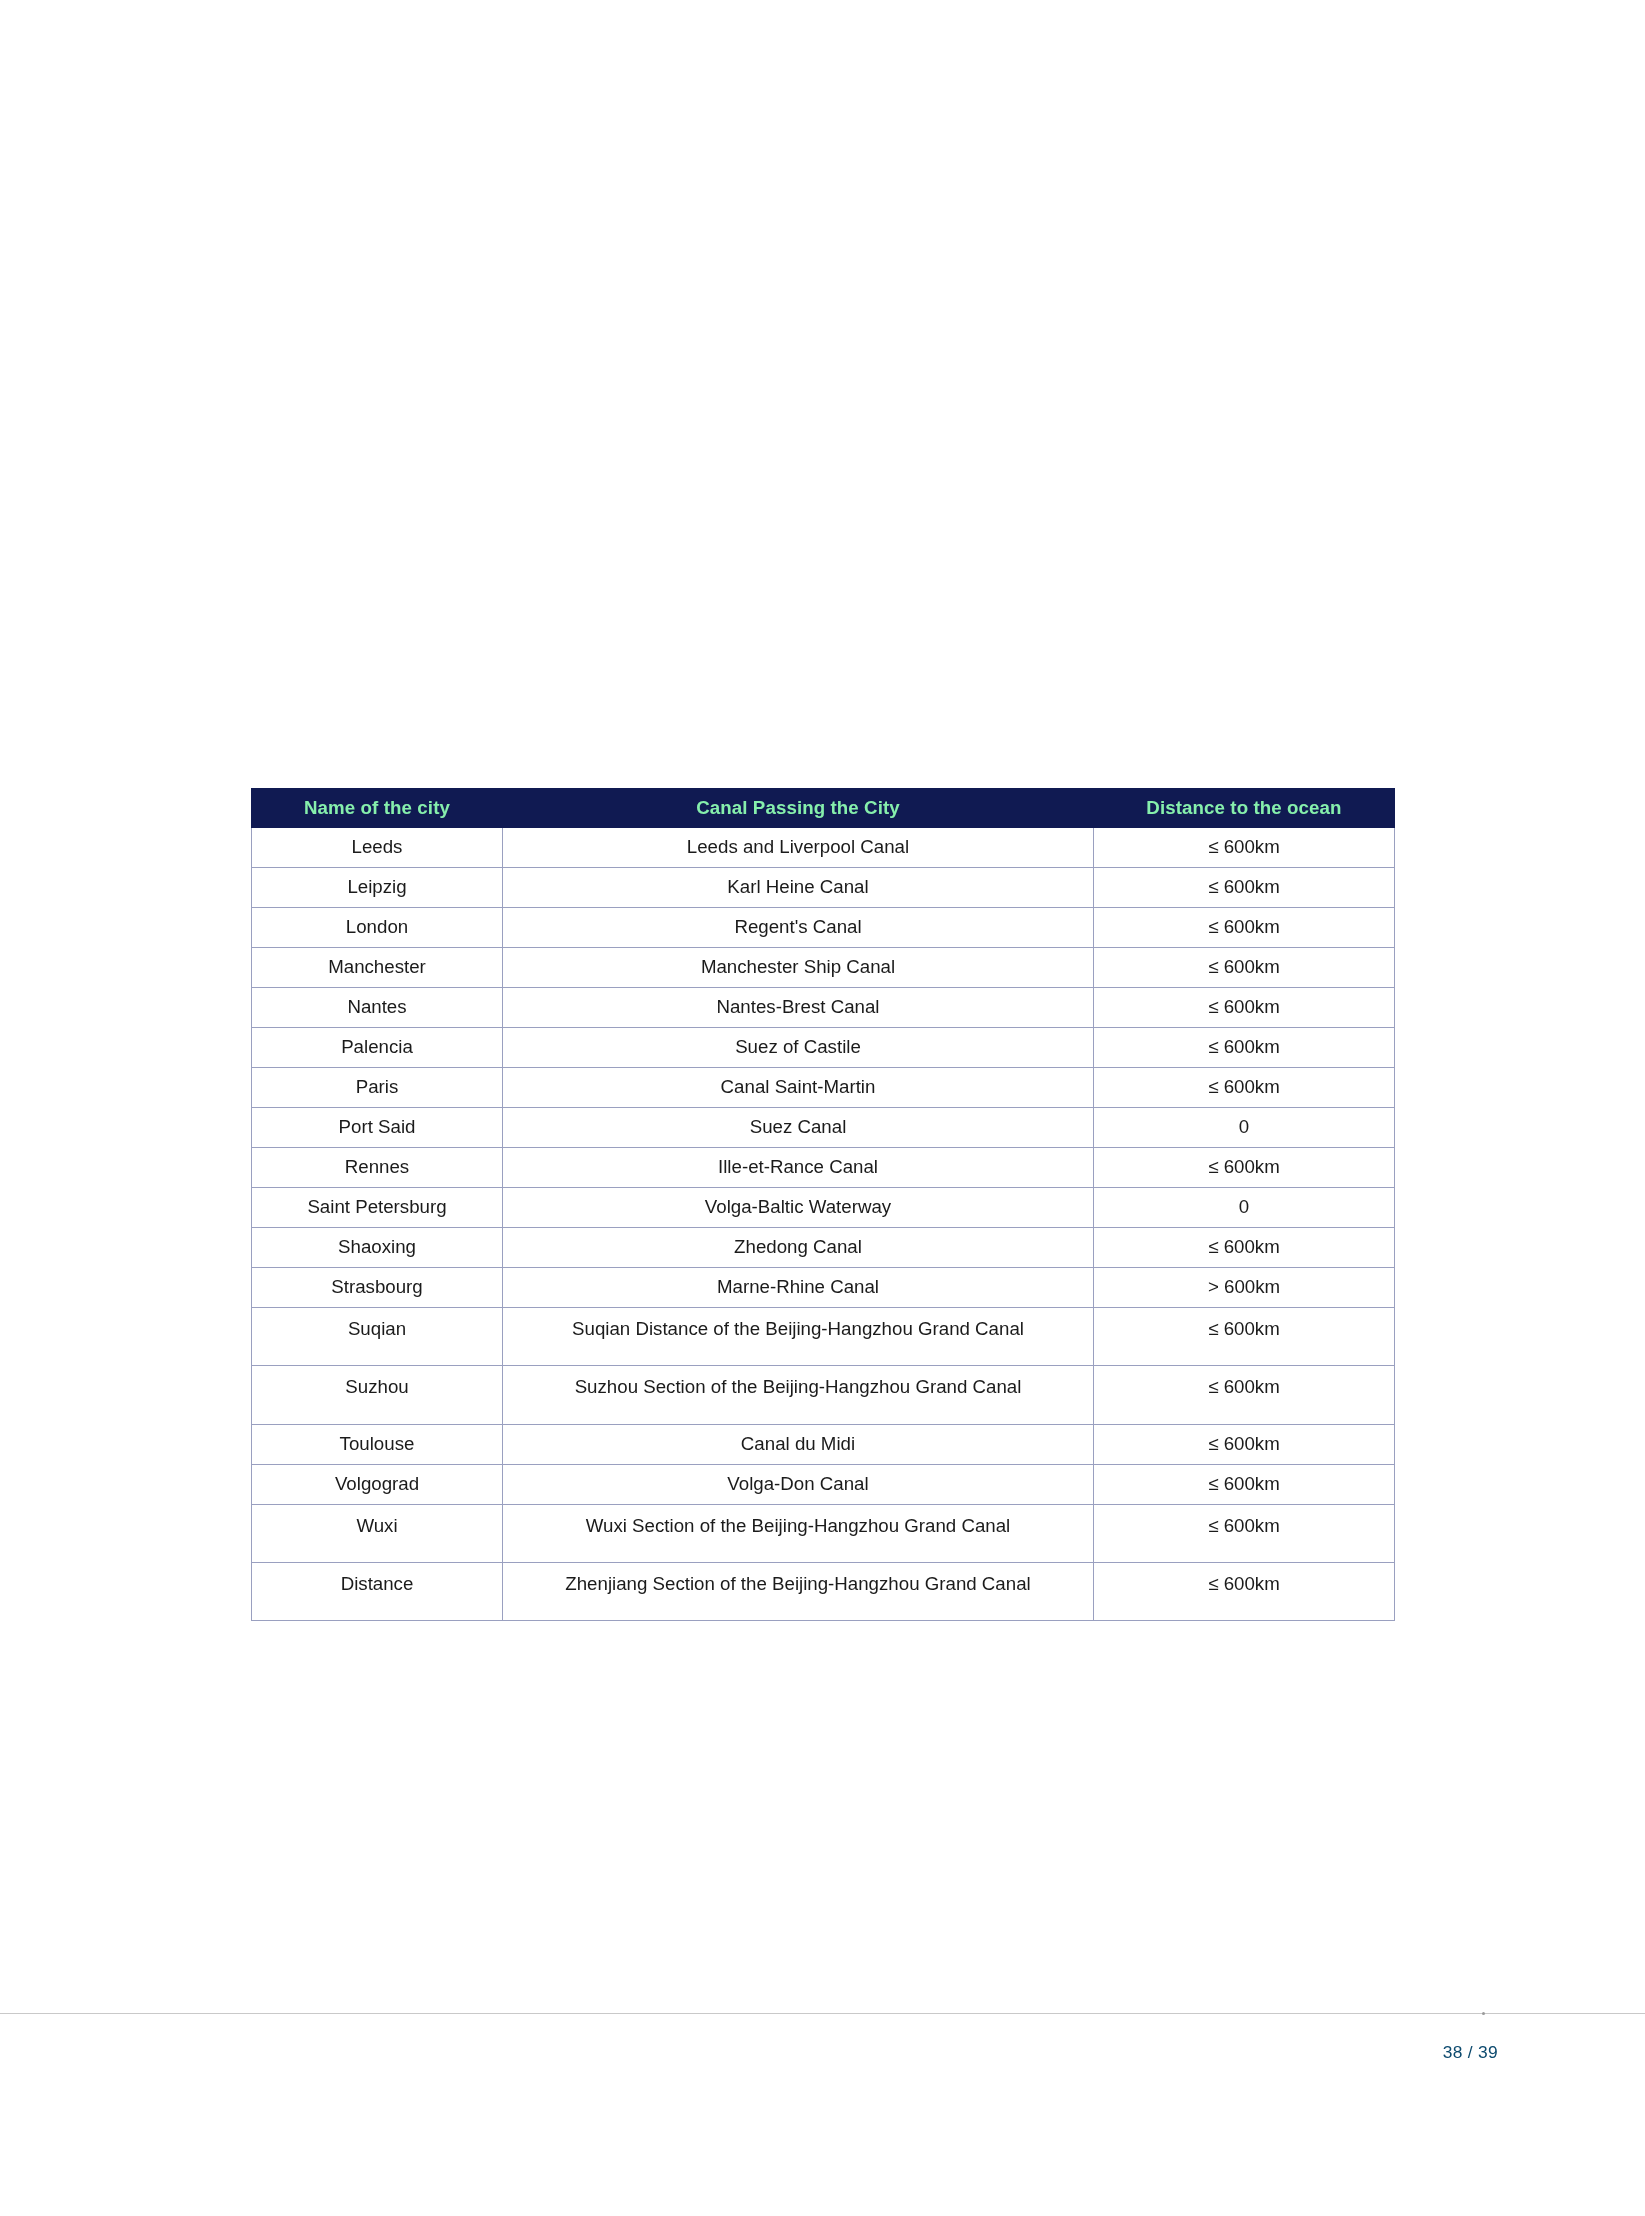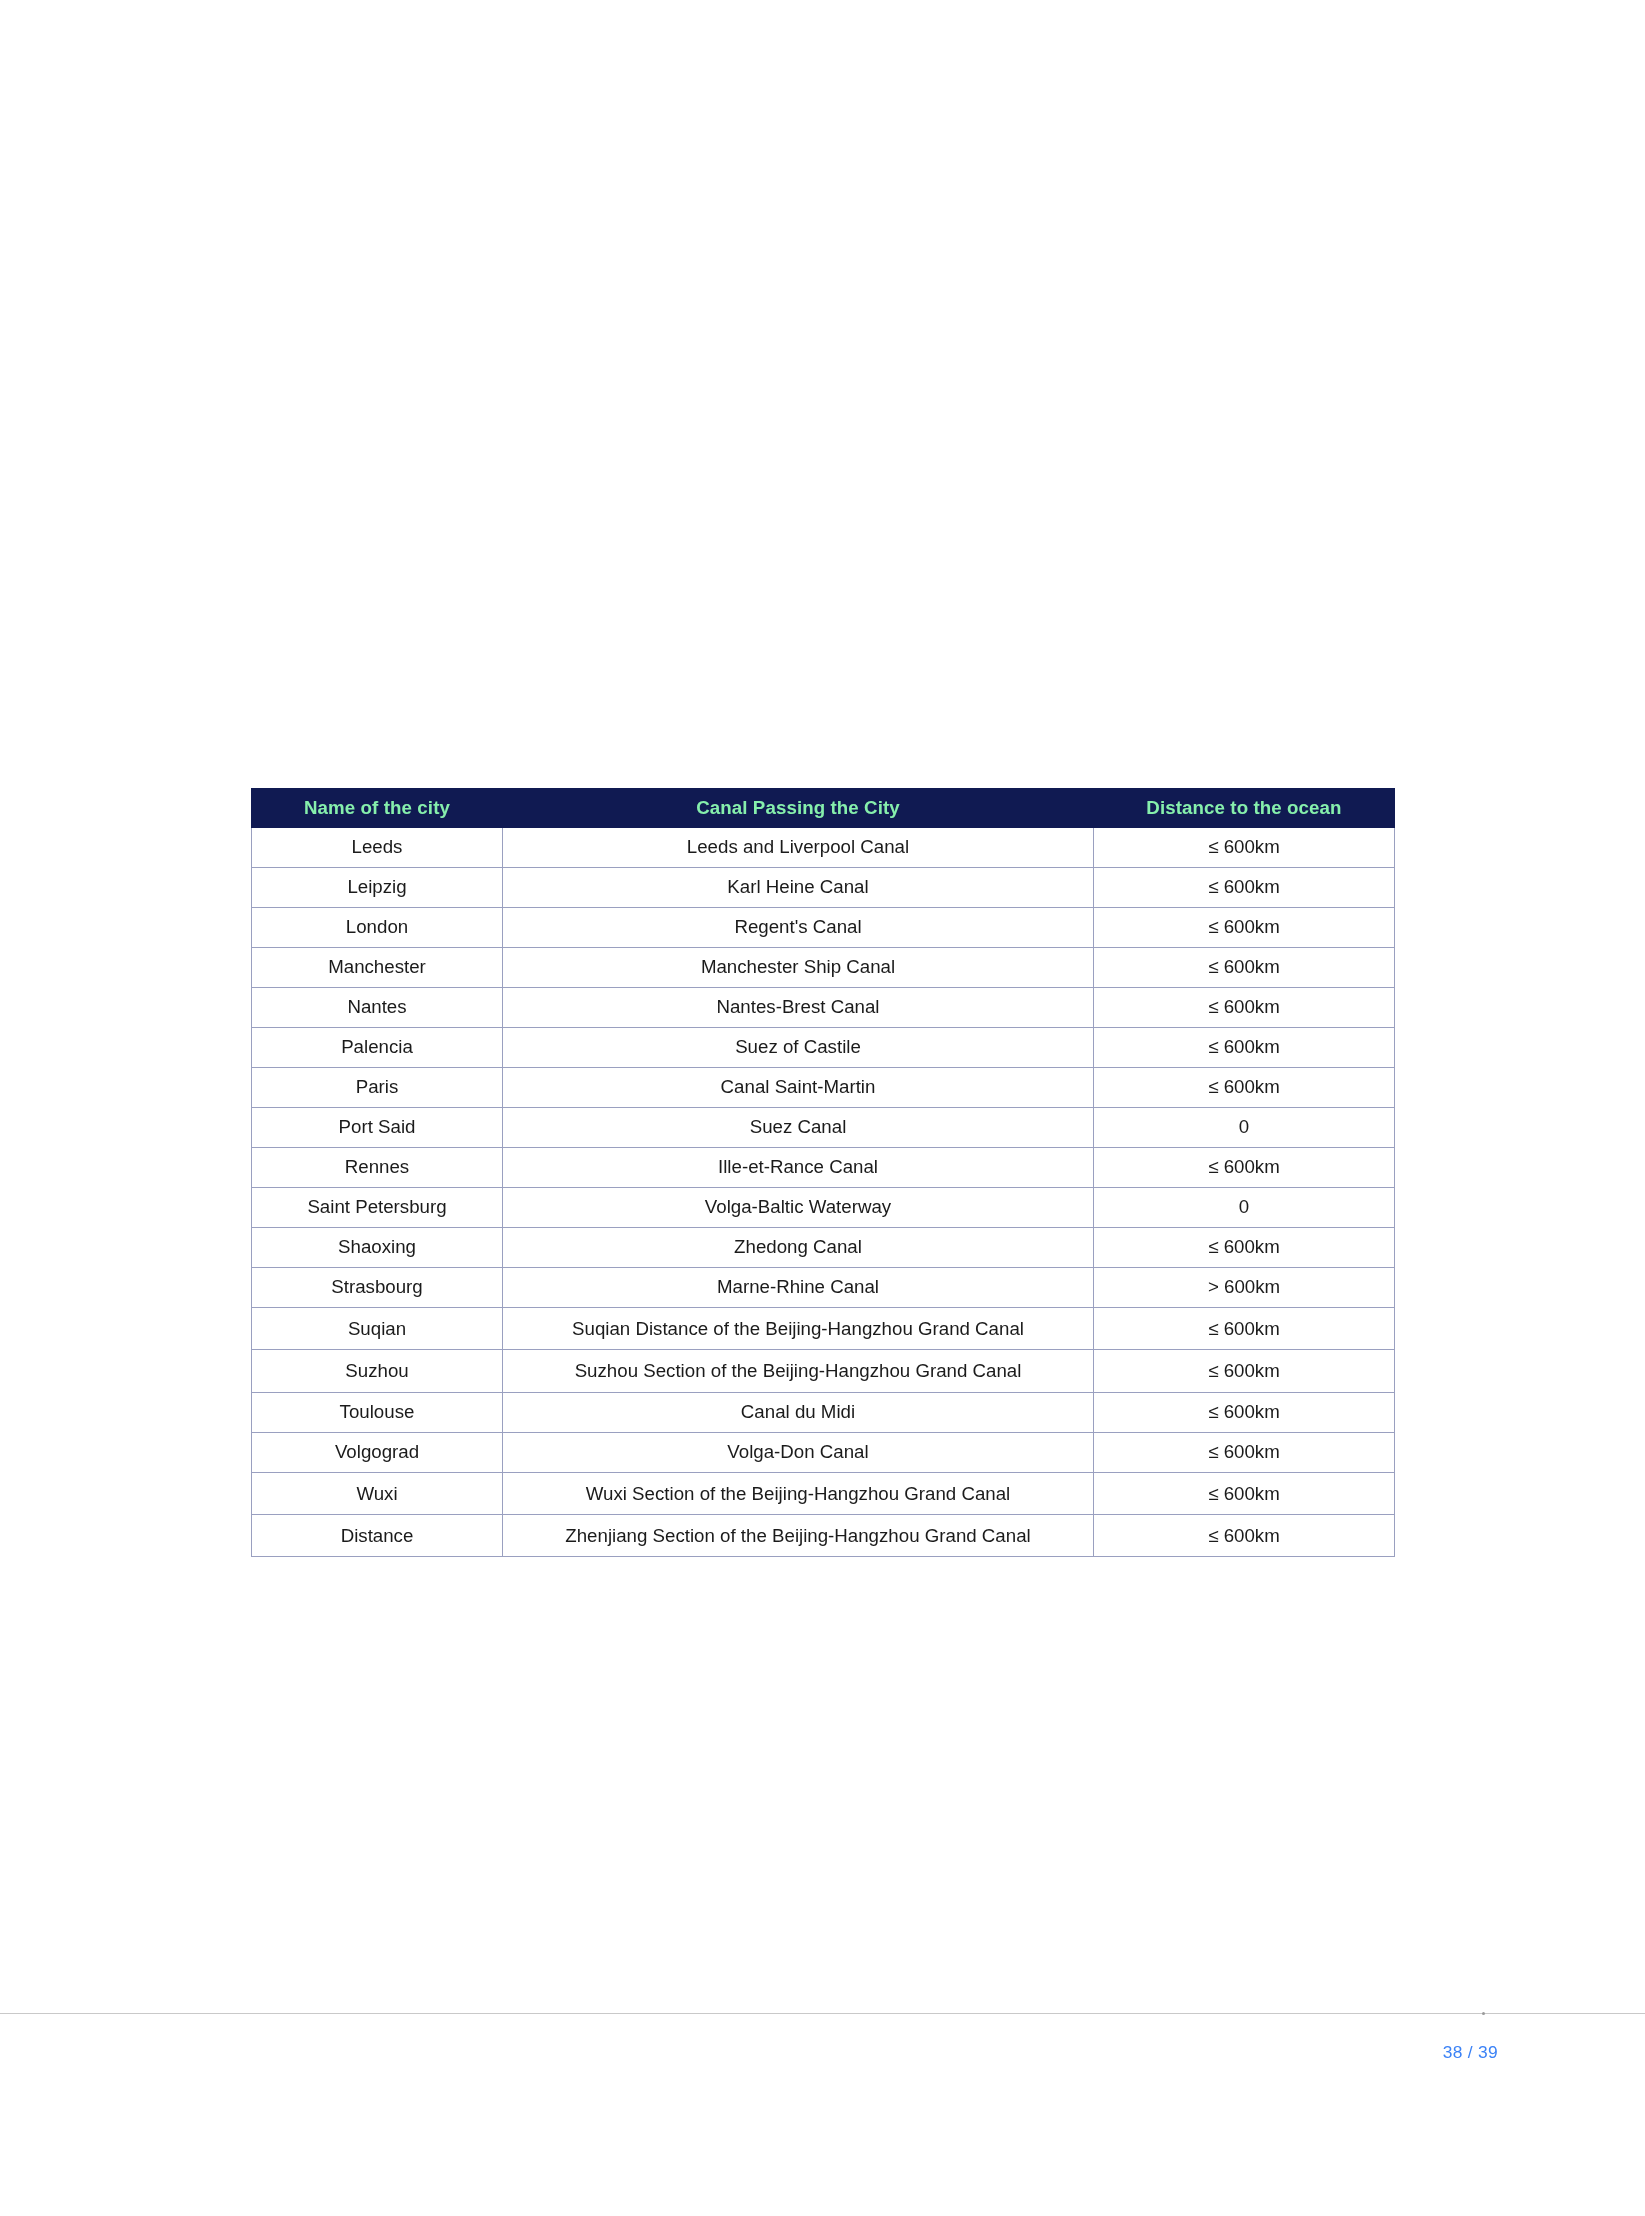--- a/index.html
+++ b/index.html
@@ -56,21 +56,21 @@
     text-align: center;
     padding: 7px 6.4px 7.7px;
     vertical-align: middle;
     line-height: 1.3;
     font-size: 18.7px;
     color: #1b1b1b;
   }
 
   table.canal-table tbody tr.tall td {
     padding-top: 9px;
-    padding-bottom: 8px;
+    padding-bottom: 24px;
   }
 
   
   .footer-rule {
     position: absolute;
     left: 0;
     right: 0;
     top: 2013px;
     height: 0.6px;
     background: #c9c9c9;
@@ -84,21 +84,21 @@
     height: 3.2px;
     background: #9a9a9a;
     border-radius: 50%;
   }
 
   .page-number {
     position: absolute;
     right: 147px;
     top: 2042px;
     font-size: 17.4px;
-    color: #3b82f6;
+    color: #0c4a6e;
     letter-spacing: 0.3px;
   }
 </style>
 </head>
 <body>
 
 <div class="page">
 
   <div class="table-wrap">
     <table class="canal-table">

